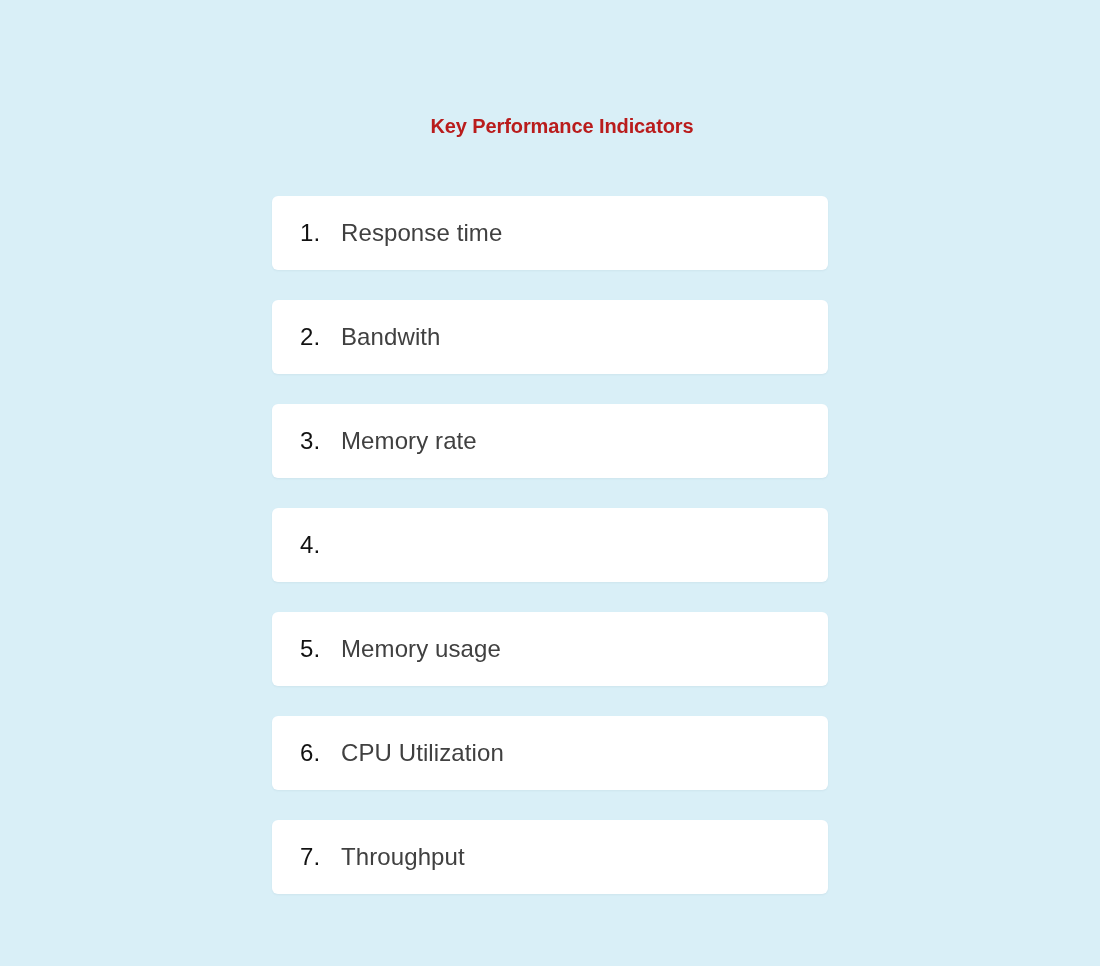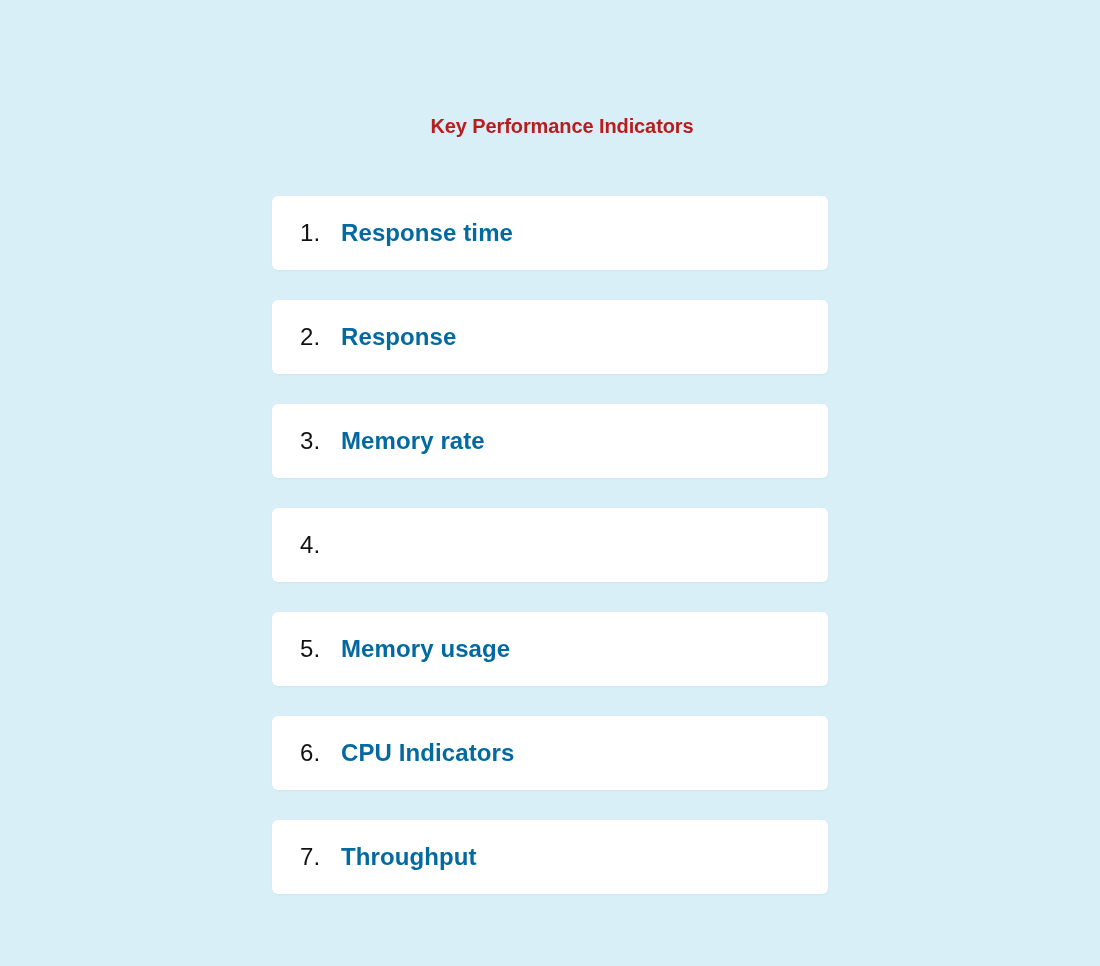--- a/index.html
+++ b/index.html
@@ -71,62 +71,62 @@
     font-weight: 400;
     color: #121212;
     letter-spacing: 0.1px;
   }
 
   .kpi-label {
     flex: 1 1 auto;
     margin-left: 10px;
     font-size: 24px;
     line-height: 30px;
-    font-weight: 700;
-    color: #0369a1;
+    font-weight: 400;
+    color: #404040;
     letter-spacing: 0.1px;
     white-space: nowrap;
   }
 </style>
 </head>
 <body>
 
 <div class="page">
 
   <h1 class="page-title">Key Performance Indicators</h1>
 
   <ol class="kpi-list">
 
     <li class="kpi-card">
       <span class="kpi-index">1.</span>
       <span class="kpi-label">Response time</span>
     </li>
 
     <li class="kpi-card">
       <span class="kpi-index">2.</span>
-      <span class="kpi-label">Response</span>
+      <span class="kpi-label">Bandwith</span>
     </li>
 
     <li class="kpi-card">
       <span class="kpi-index">3.</span>
       <span class="kpi-label">Memory rate</span>
     </li>
 
     <li class="kpi-card">
       <span class="kpi-index">4.</span>
     </li>
 
     <li class="kpi-card">
       <span class="kpi-index">5.</span>
       <span class="kpi-label">Memory usage</span>
     </li>
 
     <li class="kpi-card">
       <span class="kpi-index">6.</span>
-      <span class="kpi-label">CPU Indicators</span>
+      <span class="kpi-label">CPU Utilization</span>
     </li>
 
     <li class="kpi-card">
       <span class="kpi-index">7.</span>
       <span class="kpi-label">Throughput</span>
     </li>
 
   </ol>
 
 </div>

